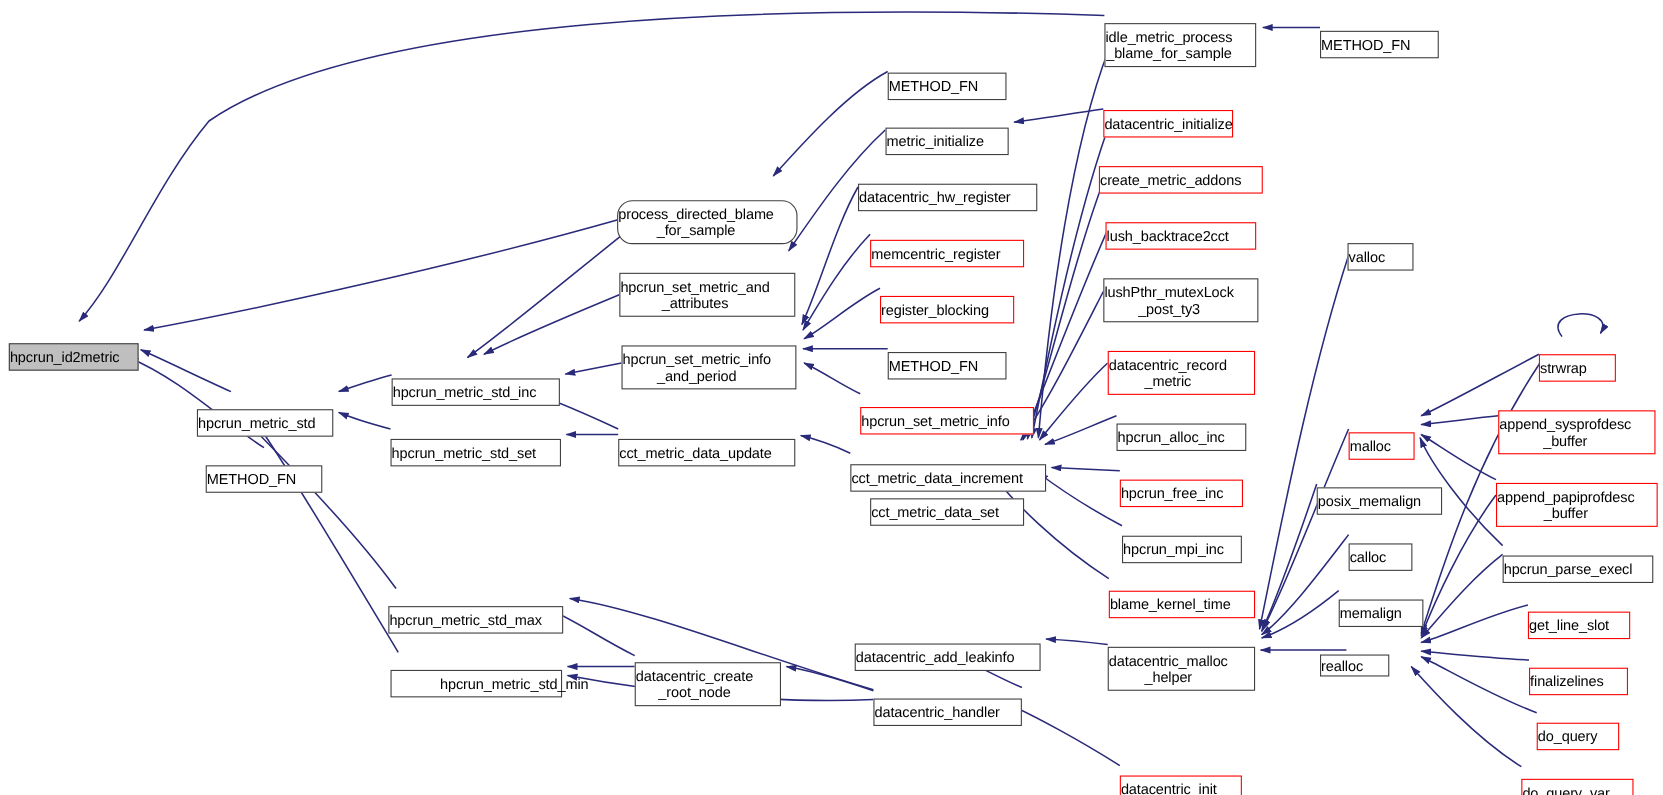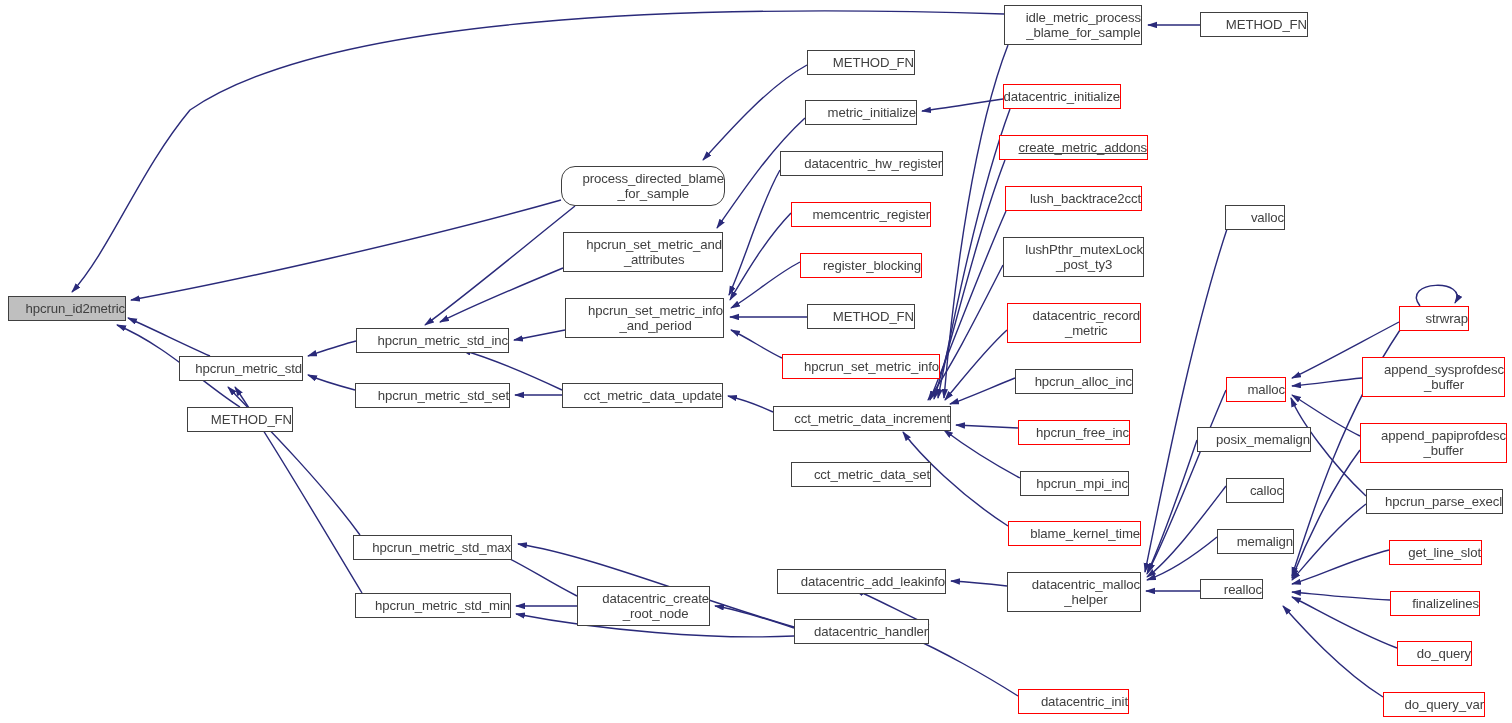--- a/index.html
+++ b/index.html
@@ -21,30 +21,31 @@
     top: 0;
     width: 1512px;
     height: 723px;
     pointer-events: none;
   }
   .node {
     position: absolute;
     box-sizing: border-box;
     display: flex;
     align-items: center;
-    justify-content: flex-end;
+    justify-content: flex-start;
     text-align: center;
     font-size: 13.2px;
     line-height: 15px;
-    color: #404040;
+    color: #000000;
     background: #ffffff;
     border: 1px solid #404040;
     white-space: pre;
     letter-spacing: -0.1px;
     z-index: 5;
+    margin-top: 16px;
   }
   .node.red {
     border-color: #ff0000;
   }
   .node.current {
     background: #bfbfbf;
     border-color: #404040;
   }
   .node .lbl {
     display: block;
@@ -261,21 +262,21 @@
   </div>
 
   <div class="node red" style="left:782px;top:354px;width:158px;height:25px;">
     <span class="lbl">hpcrun_set_metric_info</span>
   </div>
 
   <div class="node" style="left:773px;top:406px;width:178px;height:25px;">
     <span class="lbl">cct_metric_data_increment</span>
   </div>
 
-  <div class="node" style="left:791px;top:462px;width:140px;height:25px;padding-left:26px;">
+  <div class="node" style="left:791px;top:437px;width:140px;height:25px;">
     <span class="lbl">cct_metric_data_set</span>
   </div>
 
   <div class="node" style="left:777px;top:569px;width:169px;height:25px;">
     <span class="lbl">datacentric_add_leakinfo</span>
   </div>
 
   <div class="node" style="left:794px;top:619px;width:135px;height:25px;">
     <span class="lbl">datacentric_handler</span>
   </div>
@@ -286,21 +287,21 @@
 
   <div class="node" style="left:1004px;top:5px;width:138px;height:40px;">
     <span class="lbl">idle_metric_process
 _blame_for_sample</span>
   </div>
 
   <div class="node red" style="left:1003px;top:84px;width:118px;height:25px;">
     <span class="lbl">datacentric_initialize</span>
   </div>
 
-  <div class="node red" style="left:999px;top:135px;width:149px;height:25px;text-decoration:underline;">
+  <div class="node red" style="left:999px;top:135px;width:149px;height:25px;">
     <span class="lbl">create_metric_addons</span>
   </div>
 
   <div class="node red" style="left:1005px;top:186px;width:137px;height:25px;">
     <span class="lbl">lush_backtrace2cct</span>
   </div>
 
   <div class="node" style="left:1003px;top:237px;width:141px;height:40px;">
     <span class="lbl">lushPthr_mutexLock
 _post_ty3</span>

